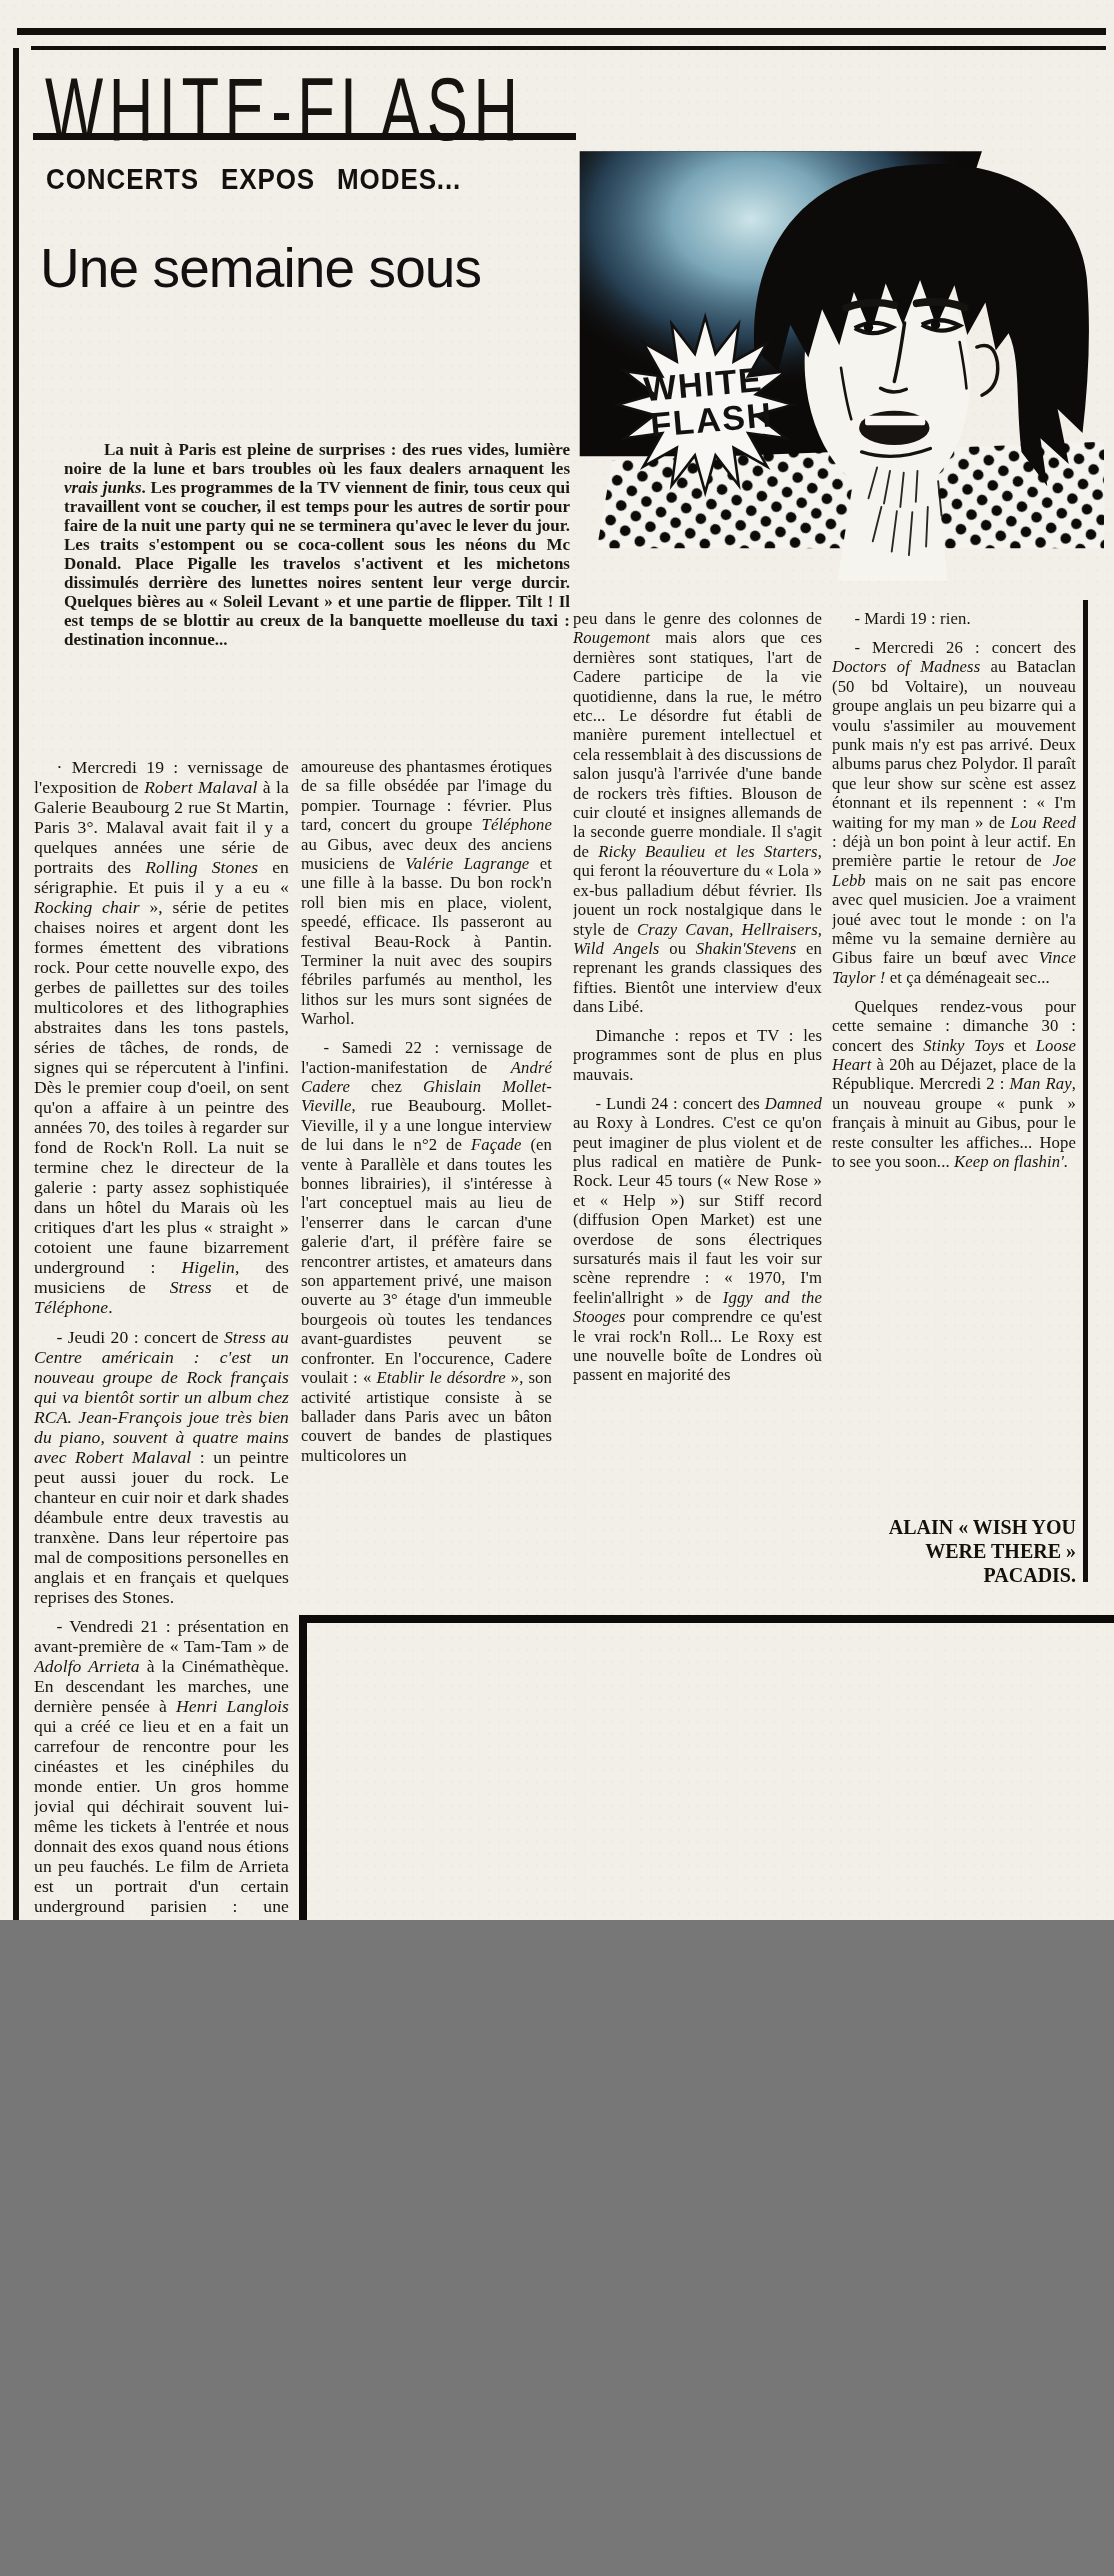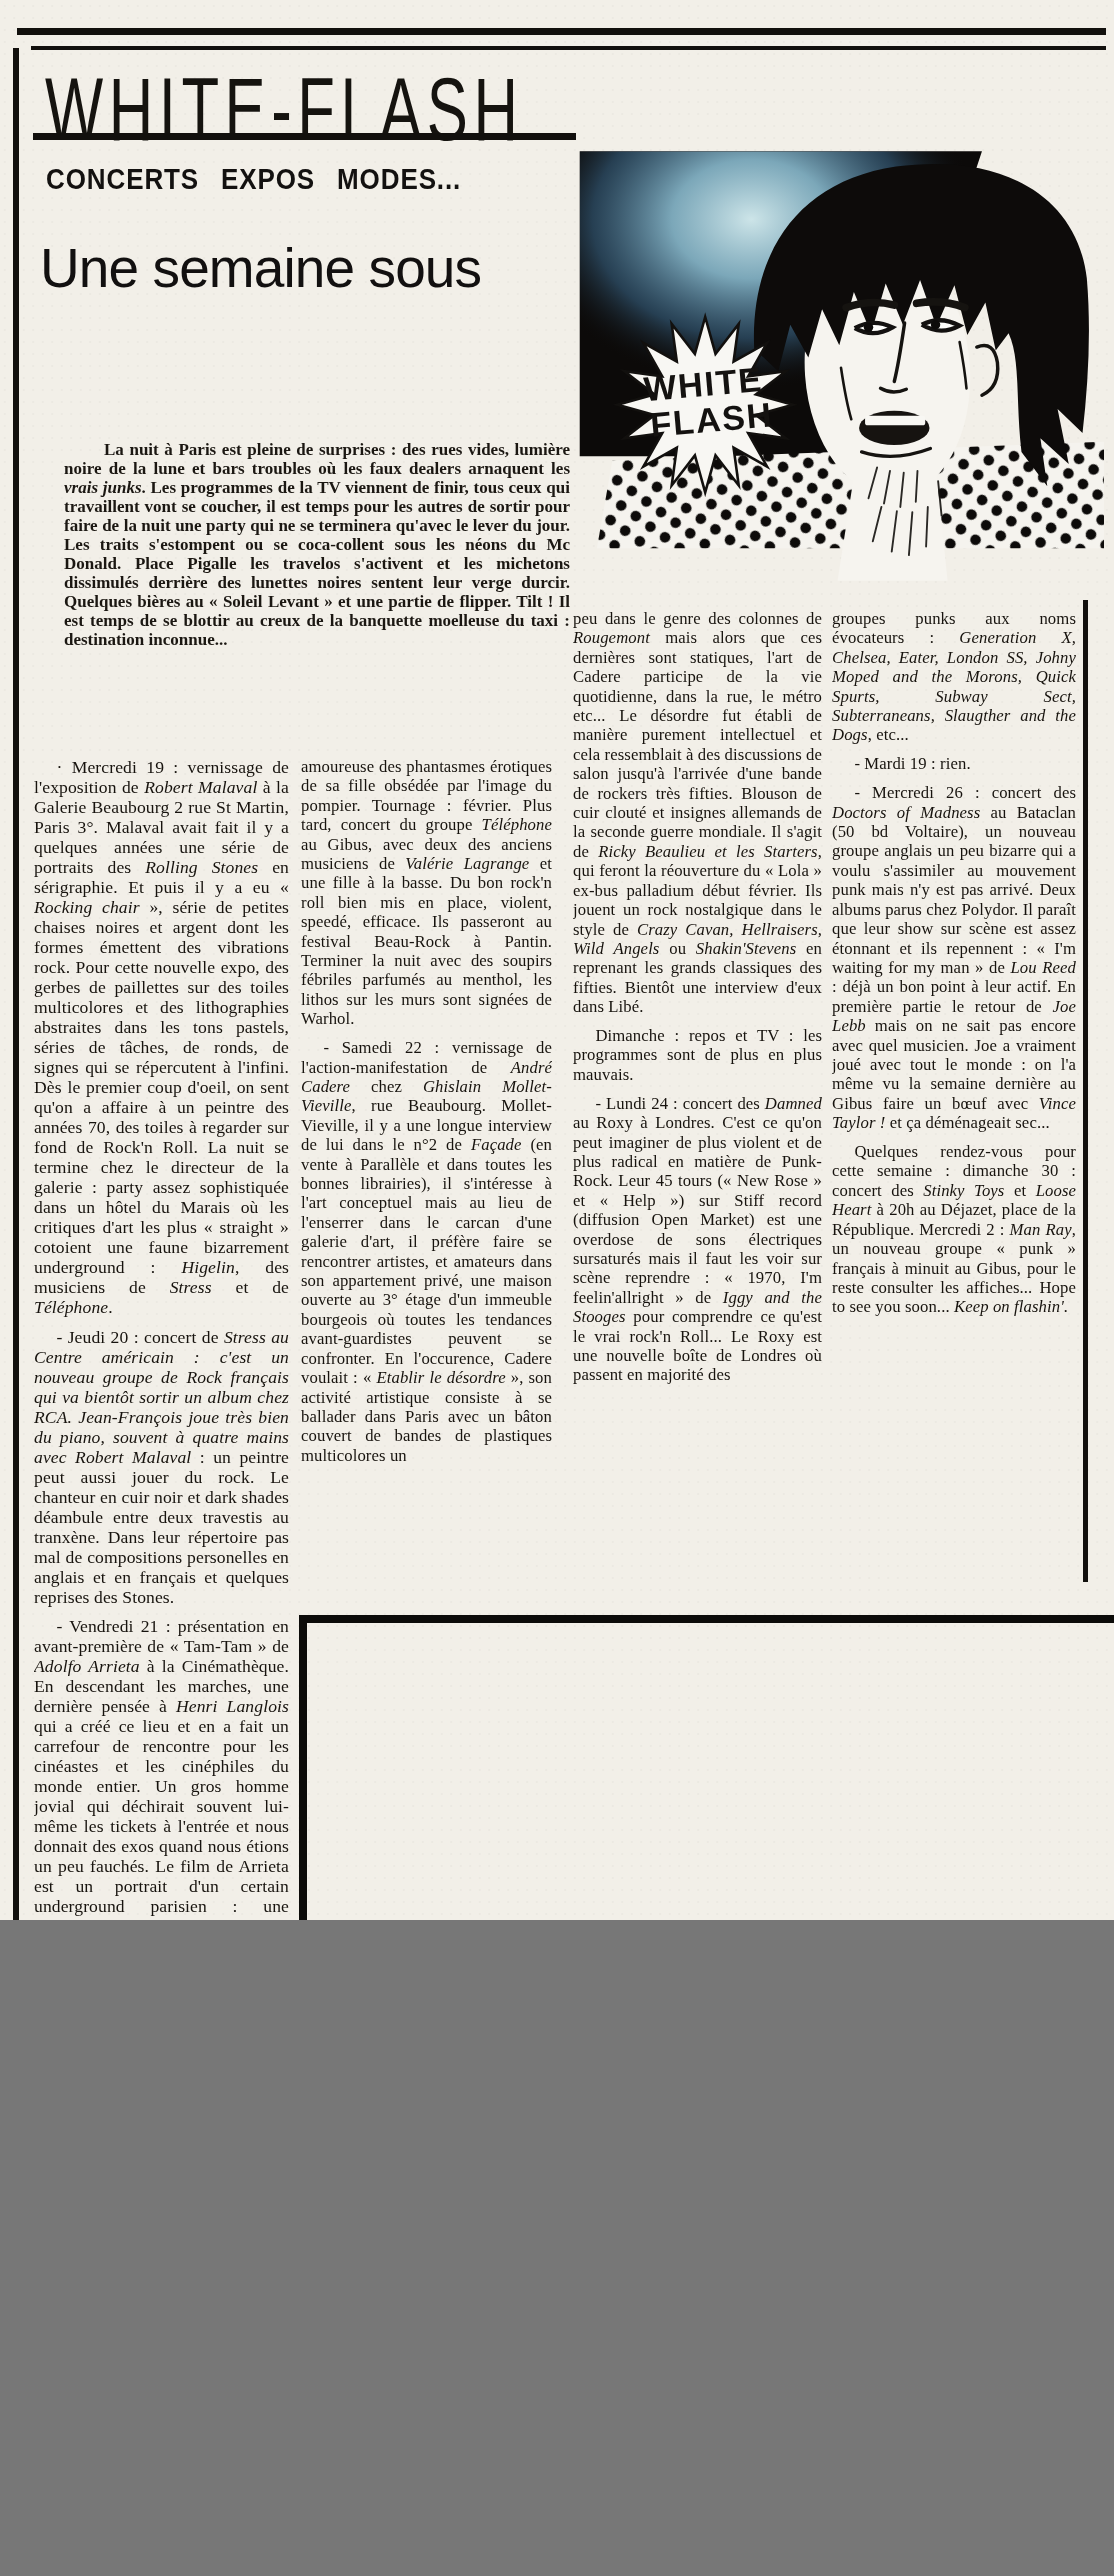--- a/index.html
+++ b/index.html
@@ -171,23 +171,27 @@
   <div class="col" id="col2">
       <p class="cont">amoureuse des phantasmes érotiques de sa fille obsédée par l'image du pompier. Tournage : février. Plus tard, concert du groupe <i>Téléphone</i> au Gibus, avec deux des anciens musiciens de <i>Valérie Lagrange</i> et une fille à la basse. Du bon rock'n roll bien mis en place, violent, speedé, efficace. Ils passeront au festival Beau-Rock à Pantin. Terminer la nuit avec des soupirs fébriles parfumés au menthol, les lithos sur les murs sont signées de Warhol.</p>
       <p>- Samedi 22 : vernissage de l'action-manifestation de <i>André Cadere</i> chez <i>Ghislain Mollet-Vieville</i>, rue Beaubourg. Mollet-Vieville, il y a une longue interview de lui dans le n°2 de <i>Façade</i> (en vente à Parallèle et dans toutes les bonnes librairies), il s'intéresse à l'art conceptuel mais au lieu de l'enserrer dans le carcan d'une galerie d'art, il préfère faire se rencontrer artistes, et amateurs dans son appartement privé, une maison ouverte au 3° étage d'un immeuble bourgeois où toutes les tendances avant-guardistes peuvent se confronter. En l'occurence, Cadere voulait : « <i>Etablir le désordre</i> », son activité artistique consiste à se ballader dans Paris avec un bâton couvert de bandes de plastiques multicolores un</p>
     </div>
   <div class="col" id="col3">
       <p class="cont">peu dans le genre des colonnes de <i>Rougemont</i> mais alors que ces dernières sont statiques, l'art de Cadere participe de la vie quotidienne, dans la rue, le métro etc... Le désordre fut établi de manière purement intellectuel et cela ressemblait à des discussions de salon jusqu'à l'arrivée d'une bande de rockers très fifties. Blouson de cuir clouté et insignes allemands de la seconde guerre mondiale. Il s'agit de <i>Ricky Beaulieu et les Starters</i>, qui feront la réouverture du « Lola » ex-bus palladium début février. Ils jouent un rock nostalgique dans le style de <i>Crazy Cavan, Hellraisers, Wild Angels</i> ou <i>Shakin'Stevens</i> en reprenant les grands classiques des fifties. Bientôt une interview d'eux dans Libé.</p>
       <p>Dimanche : repos et TV : les programmes sont de plus en plus mauvais.</p>
       <p>- Lundi 24 : concert des <i>Damned</i> au Roxy à Londres. C'est ce qu'on peut imaginer de plus violent et de plus radical en matière de Punk-Rock. Leur 45 tours (« New Rose » et « Help ») sur Stiff record (diffusion Open Market) est une overdose de sons électriques sursaturés mais il faut les voir sur scène reprendre : « 1970, I'm feelin'allright » de <i>Iggy and the Stooges</i> pour comprendre ce qu'est le vrai rock'n Roll... Le Roxy est une nouvelle boîte de Londres où passent en majorité des</p>
     </div>
   <div class="col" id="col4">
-      <p class="cont">groupes punks aux noms évocateurs : <i>Generation X, Chelsea, Eater, London SS, Johny Moped and the Morons, Quick Spurts, Subway Sect, Subterraneans, Slaugther and the Dogs</i>, etc...</p>
       <p>- Mardi 19 : rien.</p>
       <p>- Mercredi 26 : concert des <i>Doctors of Madness</i> au Bataclan (50 bd Voltaire), un nouveau groupe anglais un peu bizarre qui a voulu s'assimiler au mouvement punk mais n'y est pas arrivé. Deux albums parus chez Polydor. Il paraît que leur show sur scène est assez étonnant et ils repennent : « I'm waiting for my man » de <i>Lou Reed</i> : déjà un bon point à leur actif. En première partie le retour de <i>Joe Lebb</i> mais on ne sait pas encore avec quel musicien. Joe a vraiment joué avec tout le monde : on l'a même vu la semaine dernière au Gibus faire un bœuf avec <i>Vince Taylor !</i> et ça déménageait sec...</p>
       <p>Quelques rendez-vous pour cette semaine : dimanche 30 : concert des <i>Stinky Toys</i> et <i>Loose Heart</i> à 20h au Déjazet, place de la République. Mercredi 2 : <i>Man Ray</i>, un nouveau groupe « punk » français à minuit au Gibus, pour le reste consulter les affiches... Hope to see you soon... <i>Keep on flashin'.</i></p>
     </div>
 
+  <div class="sig">
+      <p class="cont">ALAIN « WISH YOU</p>
+      <p class="cont">WERE THERE »</p>
+      <p class="cont">PACADIS.</p>
+    </div>
 
   <div class="empty-frame"></div>
 
 </div>
 
 
 </body></html>

